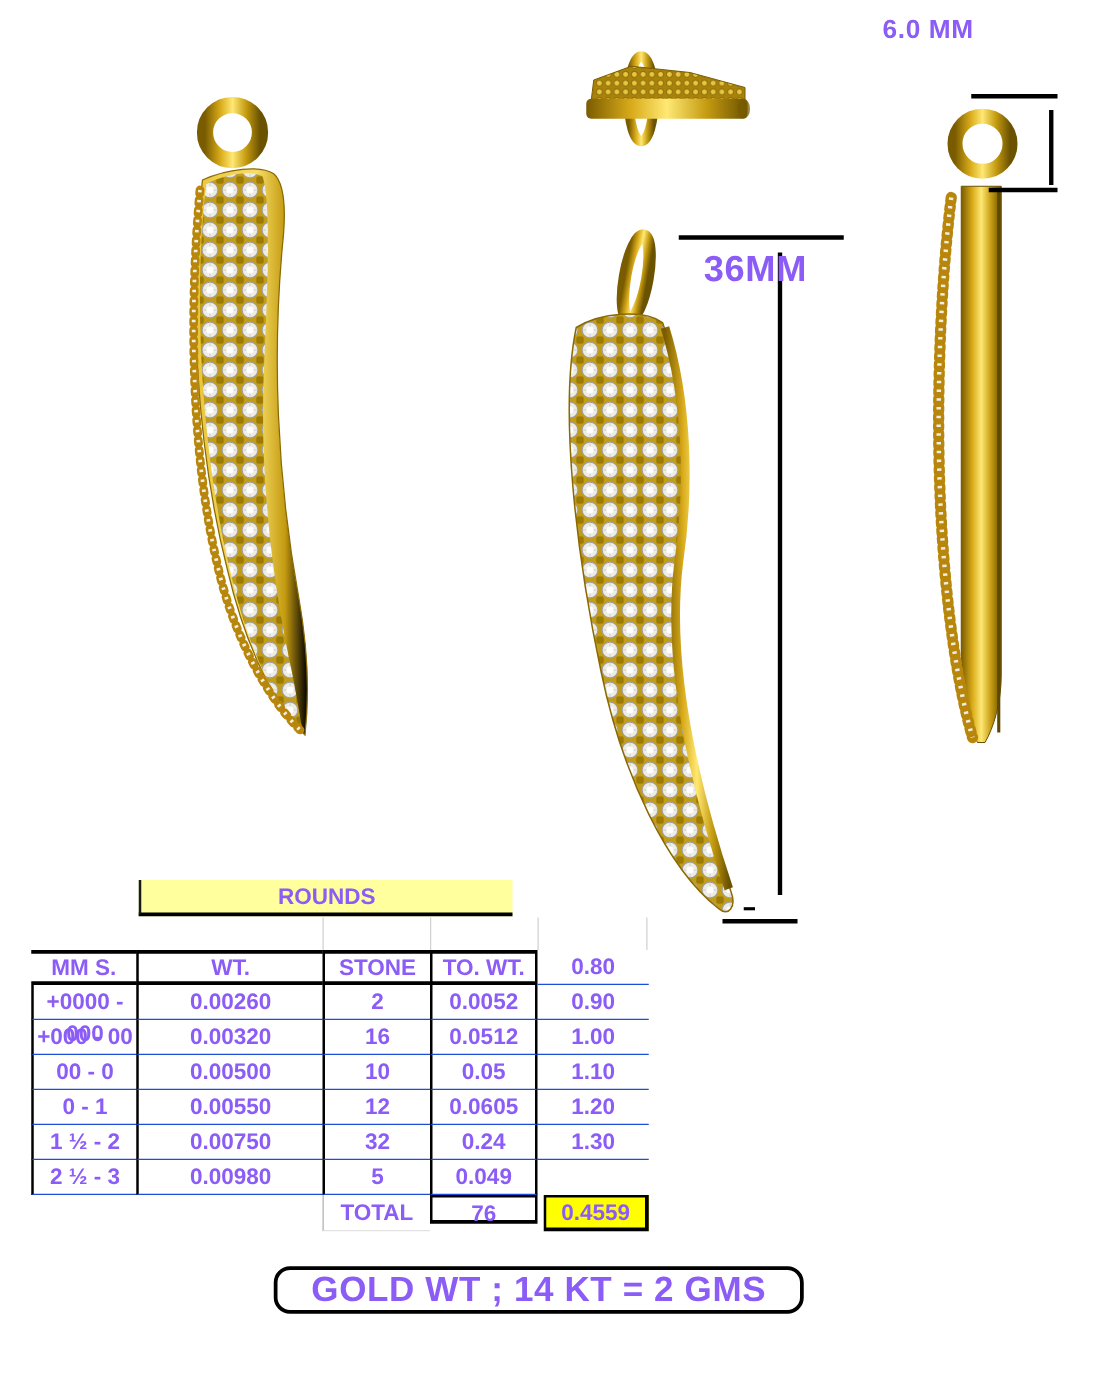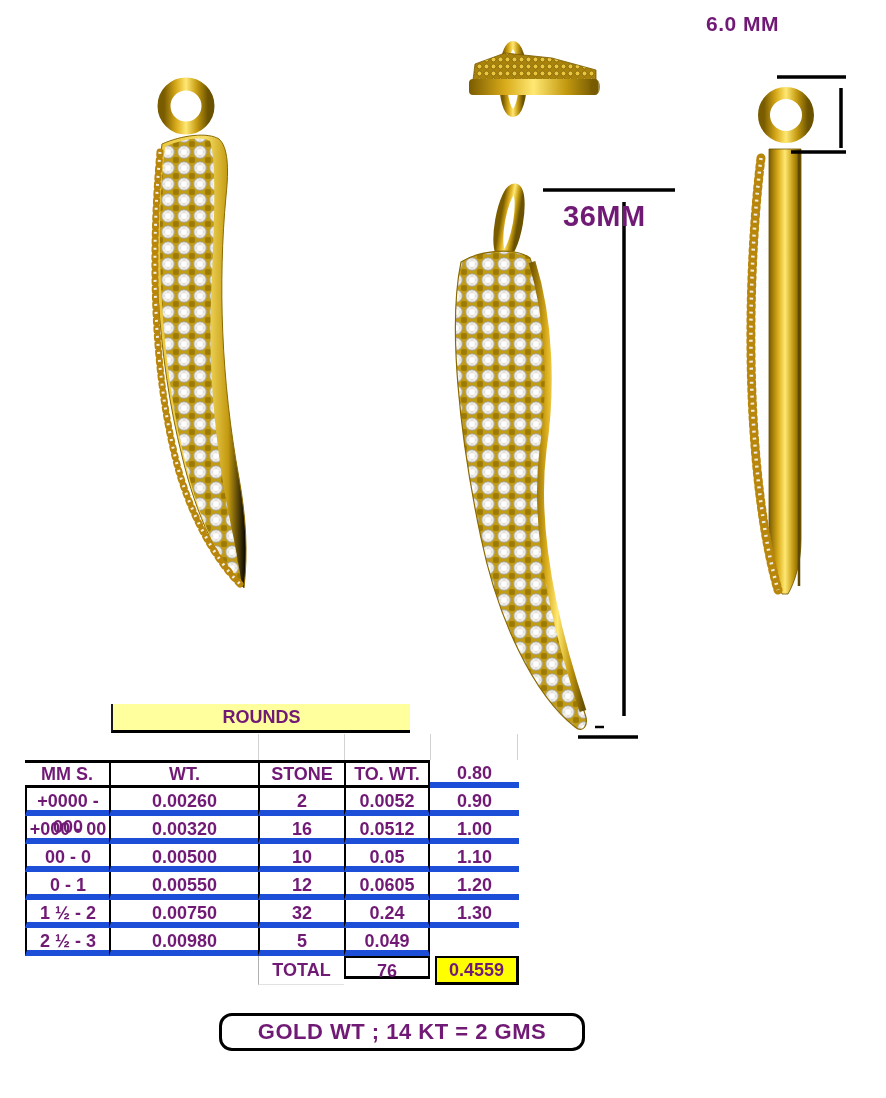--- a/index.html
+++ b/index.html
@@ -1,48 +1,48 @@
 <!DOCTYPE html>
 <html><head>
 <meta charset="utf-8">
 <style>
   html,body{margin:0;padding:0;background:#fff;}
   .sheet{position:relative;width:886px;height:1098px;background:#fff;overflow:hidden;
-         font-family:"Liberation Sans",sans-serif;color:#701a75;border-radius:18px;}
+         font-family:"Liberation Sans",sans-serif;color:#8b5cf6;border-radius:18px;}
   .art{position:absolute;left:0;top:0;}
 
   .lbl{position:absolute;font-weight:bold;white-space:nowrap;}
   .dim-w{left:706px;top:12px;font-size:21px;letter-spacing:.5px;}
   .dim-h{left:563px;top:200px;font-size:29px;letter-spacing:.5px;}
 
   
   .tablewrap{position:absolute;left:25px;top:703px;width:494px;height:280px;font-weight:bold;}
   .rounds{position:absolute;left:86px;top:1px;width:299px;height:29px;background:#FFFF9E;
           border-left:2px solid #1a1a1a;border-bottom:3px solid #000;box-sizing:border-box;
           text-align:center;line-height:27px;font-size:18px;}
   .gapline{position:absolute;top:31px;width:1px;height:26px;background:#d2d2d2;}
   .gl1{left:233px;} .gl2{left:319px;} .gl3{left:405px;} .gl4{left:492px;}
   .grid{position:absolute;left:0;top:57px;width:494px;display:grid;
         grid-template-columns:84px 149px 86px 86px 89px;}
   .grid div{box-sizing:border-box;text-align:center;font-size:18px;}
   .th{height:28px;line-height:23px;border-top:3px solid #000;border-bottom:3px solid #000;}
-  .td{height:28px;line-height:26px;border-bottom:6px solid #1d4ed8;}
+  .td{height:28px;line-height:26px;border-bottom:1px solid #1d4ed8;}
   .c2,.c3,.c4,.c5{border-left:2px solid #000;}
   .c5{border-right:2px solid #000;}
   .tot-empty{grid-column:1 / span 2;height:29px;}
   .tot-label{height:29px;line-height:28px;border-left:1px solid #b0b0b0;border-bottom:1px solid #e2e2e2;}
   .tot-stone{height:23px;line-height:26px;border:2px solid #000;border-bottom-width:3px;}
   .tot-towt{height:29px;line-height:25px;background:#FFFF00;border:2px solid #000;
             border-bottom-width:3px;border-right-width:3px;margin-left:5px;}
 
   
-  .goldbox{position:absolute;left:219px;top:1013px;width:366px;height:38px;
+  .goldbox{position:absolute;left:219px;top:1013px;width:424px;height:38px;
            border:3px solid #000;border-radius:13px;box-sizing:border-box;
            display:flex;align-items:center;justify-content:center;
-           font-weight:bold;font-size:22px;letter-spacing:.5px;}
+           font-weight:bold;font-size:28px;letter-spacing:.5px;}
 </style>
 </head>
 <body>
 
 <div class="sheet">
 
   <svg class="art" width="886" height="1098" viewBox="0 0 886 1098">
     <defs>
       <linearGradient id="gA" x1="0" y1="0" x2="1" y2="0">
         <stop offset="0" stop-color="#7a5c00"></stop>

